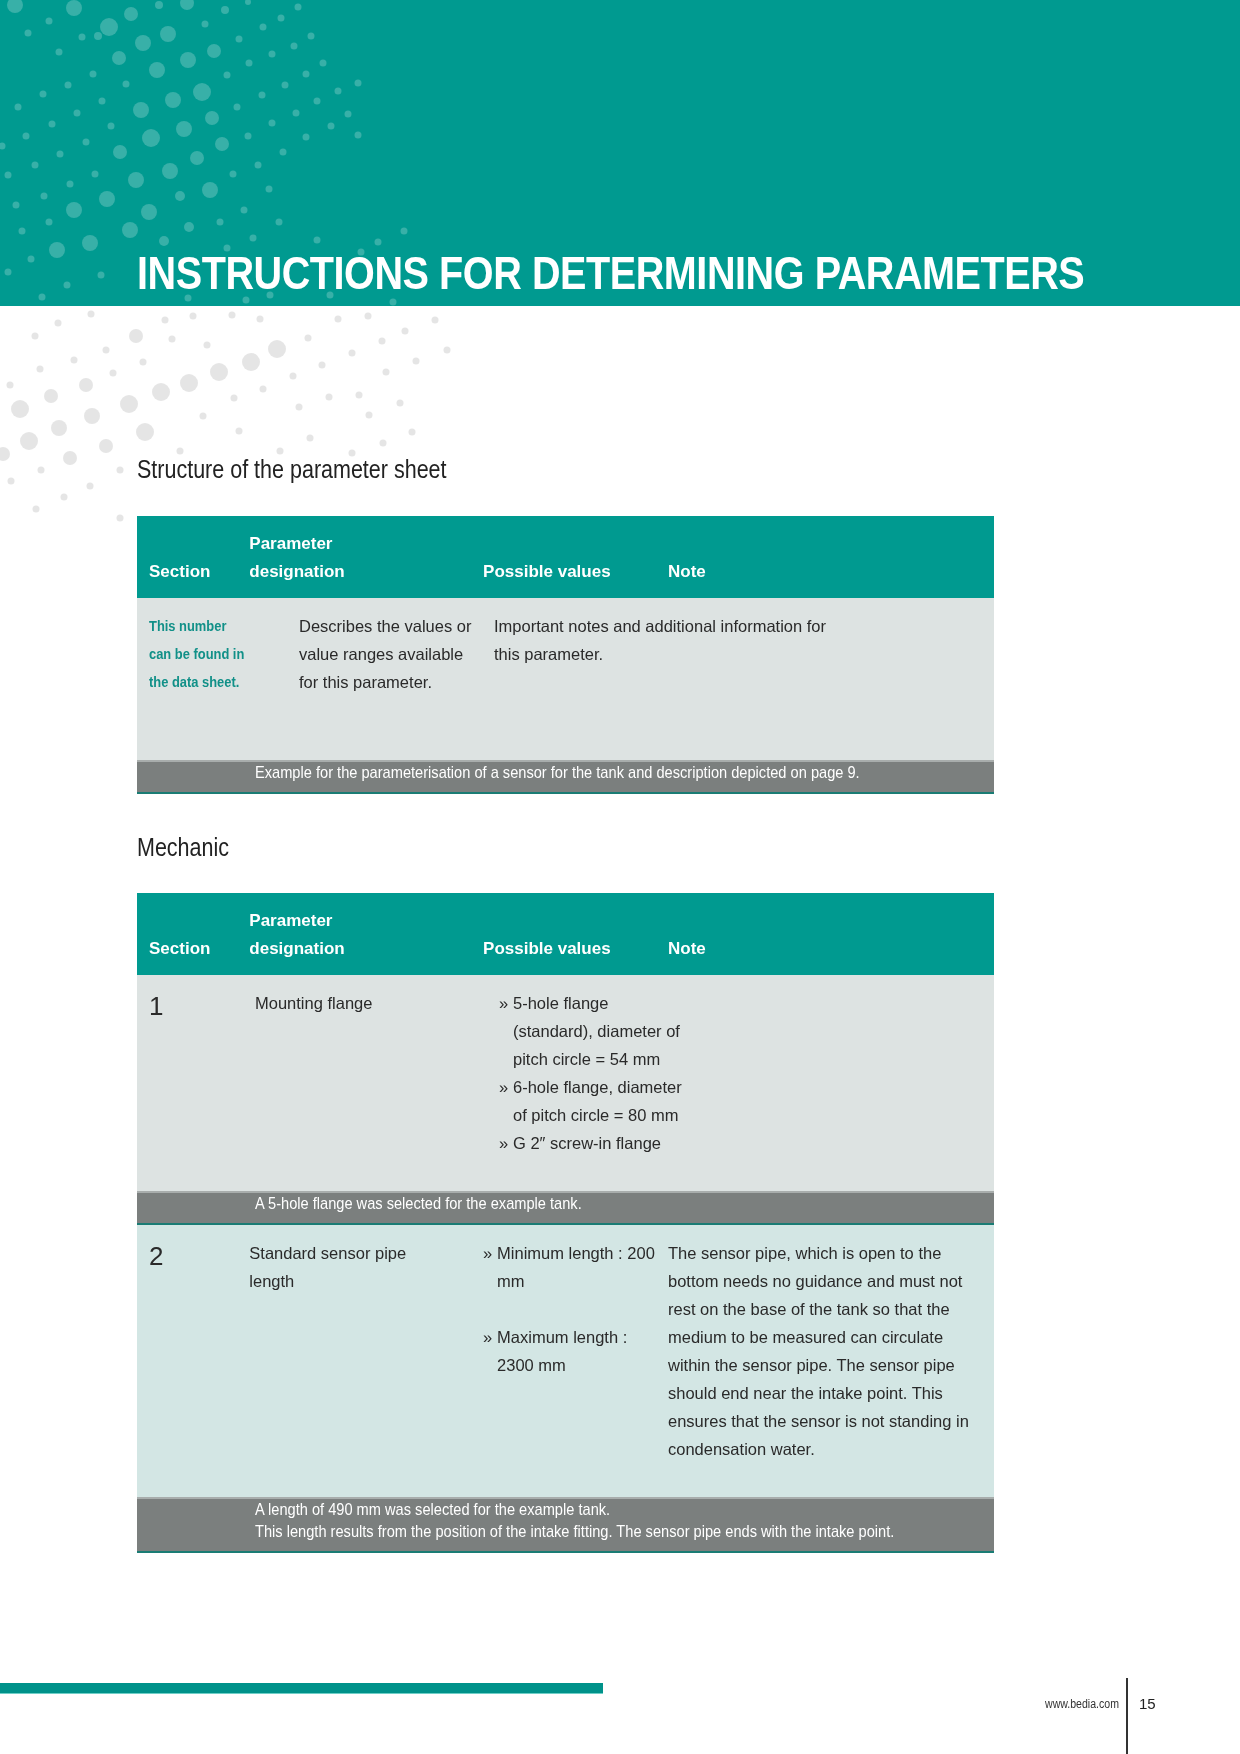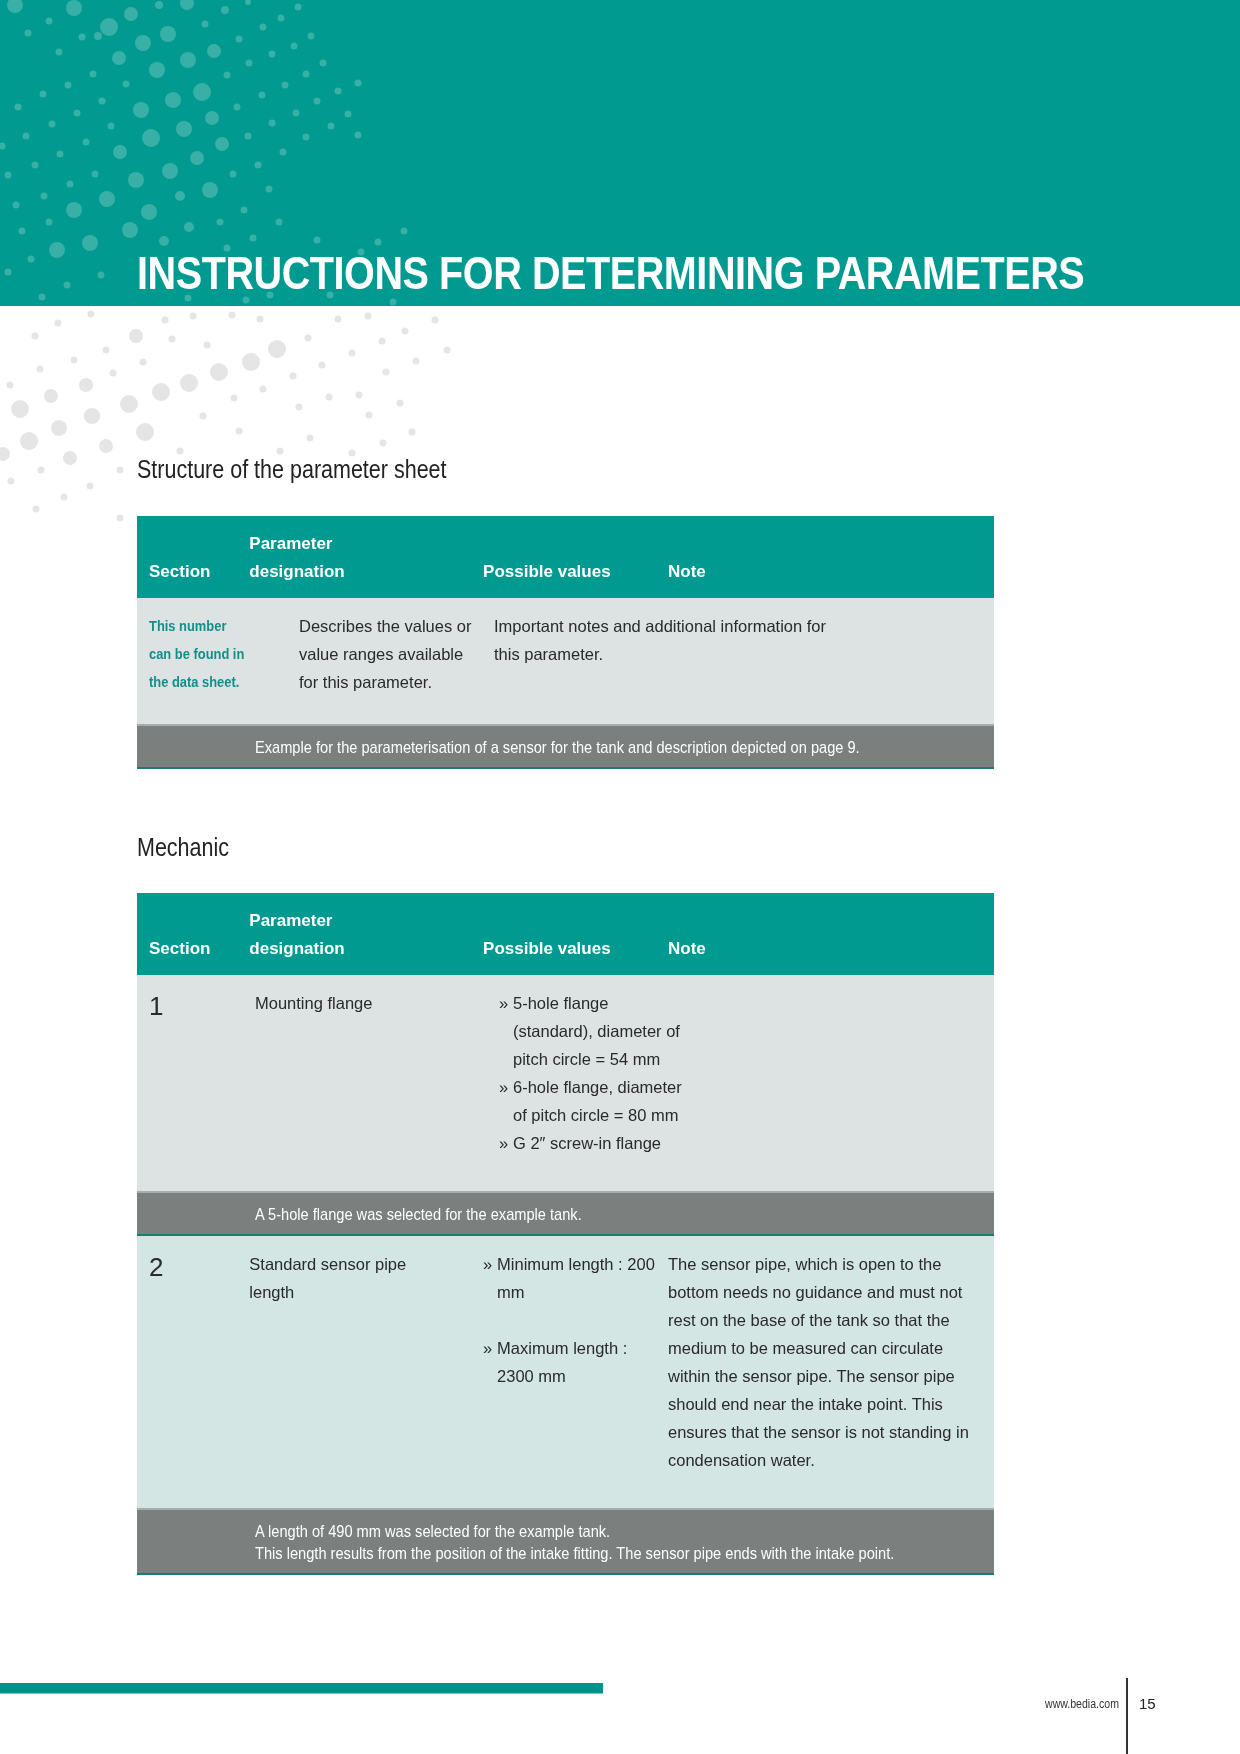--- a/index.html
+++ b/index.html
@@ -53,21 +53,21 @@
     .section-hint {
       color: #119088; font-weight: bold; font-size: 15px;
       transform: scaleX(0.86); transform-origin: left top; width: 120px;
     }
     .section-num { font-size: 26px; line-height: 34px; }
     .bullet { display: flex; }
     .bullet .mark { width: 14px; flex: none; }
     .example {
       background: #7b7f7e; color: #ffffff;
       font-size: 17px; line-height: 22px;
-      padding: 11px 0 8px 118px;
+      padding: 0 0 8px 118px;
       border-top: 2px solid #a8adac;
     }
     .example span {
       display: block;
       transform: scaleX(0.86); transform-origin: left top;
       white-space: nowrap;
     }
     .footer-bar {
       position: absolute; left: 0; top: 1683px; width: 603px; height: 11px;
       background: #00928a; border-bottom: 1px solid #6fcfc7;
@@ -280,21 +280,21 @@
 
 <div class="section-heading" style="top:455px;">Structure of the parameter sheet</div>
 
 <div class="ptable" style="top:516px;">
   <div class="thead">
     <div class="c1">Section</div>
     <div class="c2">Parameter designation</div>
     <div class="c3">Possible values</div>
     <div class="c4">Note</div>
   </div>
-  <div class="row grey" style="padding-bottom:28px;">
+  <div class="row grey" style="padding-bottom:64px;">
     <div class="c1">
       <div class="section-hint">This number can be found in the data sheet.</div>
     </div>
     <div class="c3">Describes the values or value ranges available for this parameter.</div>
     <div class="c4">Important notes and additional information for this parameter.</div>
   </div>
   <div class="example">
     <span>Example for the parameterisation of a sensor for the tank and description depicted on page 9.</span>
   </div>
 </div>

